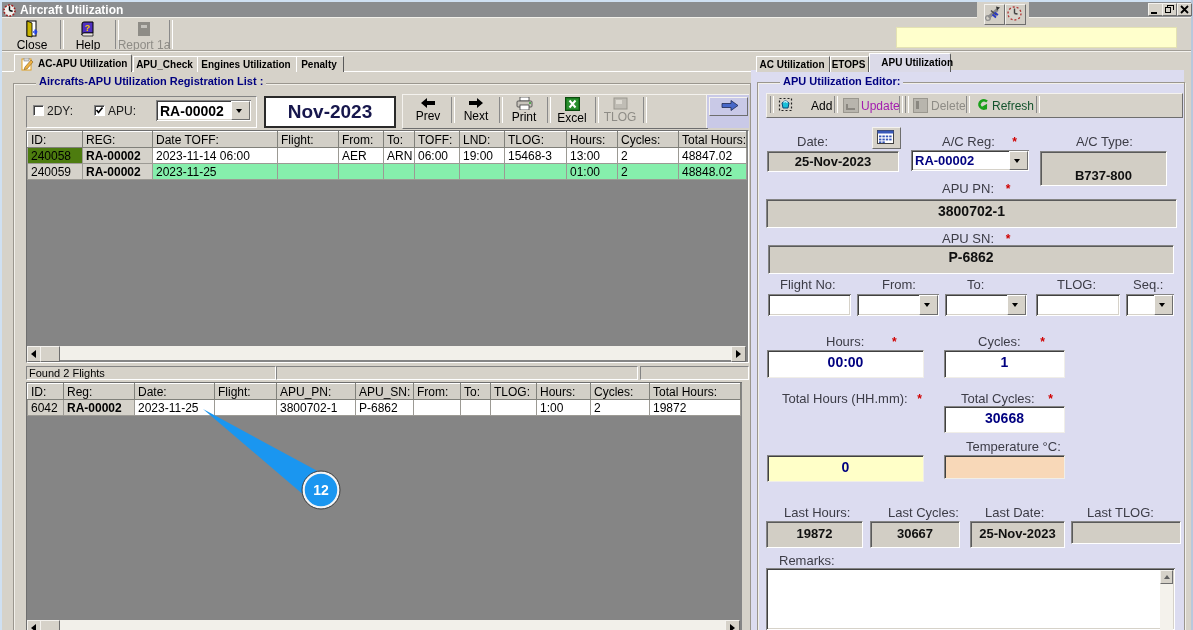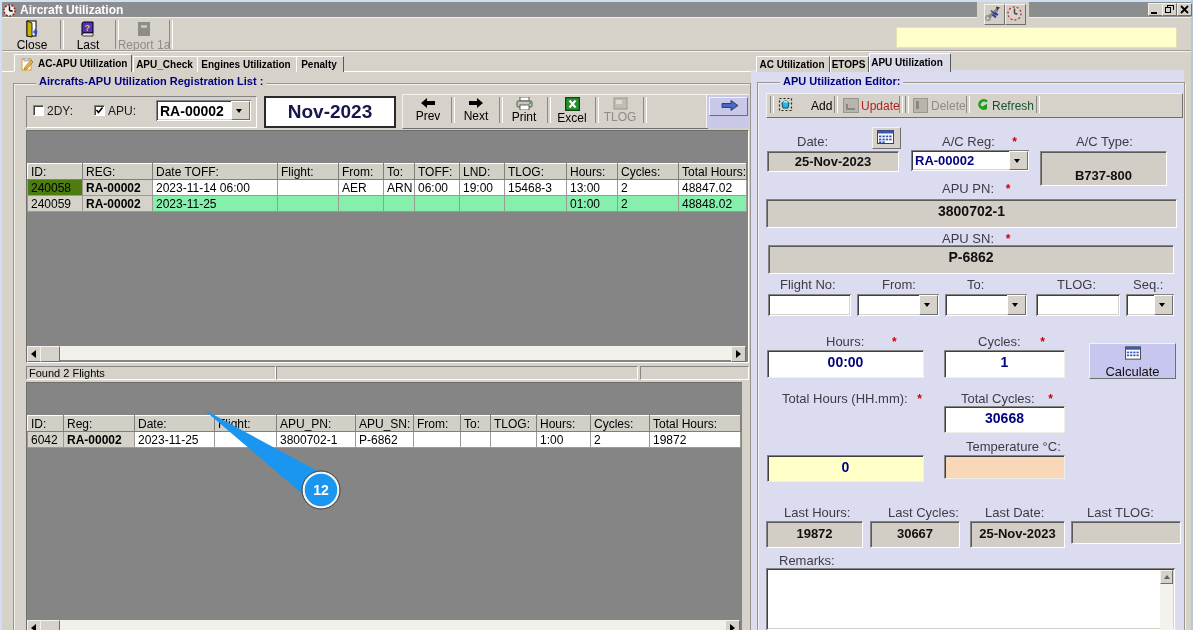--- a/index.html
+++ b/index.html
@@ -10,21 +10,21 @@
   .sunken2{box-shadow:inset 1px 1px 0 #848484, inset -1px -1px 0 #fff, inset 2px 2px 0 #404040, inset -2px -2px 0 #d6d2c9;}
   .raised{border-top:1px solid #f4f2ee;border-left:1px solid #f4f2ee;border-bottom:1px solid #6e6e6e;border-right:1px solid #6e6e6e;}
   .groupbox{border:1px solid #9a968e;box-shadow:inset 1px 1px 0 #f2f0ea, 1px 1px 0 #f2f0ea;}
   .lbl{color:#3c3c46;font-size:13px;}
   .ast{color:#d00000;font-size:12px;font-weight:bold;}
   .disp{background:#d2cec5;border-top:1px solid #848484;border-left:1px solid #848484;border-bottom:1px solid #fff;border-right:1px solid #fff;box-shadow:inset 1px 1px 0 #5a5a5a;text-align:center;font-weight:bold;color:#101010;}
   .inp{background:#fff;border-top:1px solid #848484;border-left:1px solid #848484;border-bottom:1px solid #f0eee8;border-right:1px solid #f0eee8;box-shadow:inset 1px 1px 0 #404040;text-align:center;font-weight:bold;color:#000080;}
   .ddbtn{position:absolute;right:1px;top:1px;bottom:1px;width:17px;background:#d6d2c9;border-top:1px solid #fff;border-left:1px solid #fff;border-bottom:1px solid #6e6e6e;border-right:1px solid #6e6e6e;}
   .ddbtn:after{content:"";position:absolute;left:4px;top:7px;border-left:3.5px solid transparent;border-right:3.5px solid transparent;border-top:4px solid #000;}
   .tb-sep{position:absolute;top:3px;bottom:3px;width:2px;border-left:1px solid #8a8a8a;border-right:1px solid #fff;}
-  table{border-collapse:collapse;margin-top:32px;}
+  table{border-collapse:collapse;}
   .grid{font-size:12px;color:#000;table-layout:fixed;}
   .grid td{border:1px solid #9c9a94;padding:0 1px 0 3px;height:15px;overflow:hidden;white-space:nowrap;}
   .grid .hdr td{background:#d2cfc7;border:1px solid #fff;border-right-color:#80807a;border-bottom-color:#80807a;}
   .tbtn{position:absolute;text-align:center;font-size:12px;color:#000;white-space:nowrap;}
   .tbtn .ic{display:block;margin:0 auto;}
 </style>
 </head>
 <body>
 <div id="w">
 
@@ -66,21 +66,21 @@
       <path d="M10 12 h4 m0 0 l-2.4 -2.4 m2.4 2.4 l-2.4 2.4" stroke="#2040e0" stroke-width="1.6" fill="none"></path>
     </svg>
     <span>Close</span>
   </div>
   <div class="abs tbtn" style="left:64px;top:20px;width:48px;height:30px;">
     <svg class="ic" width="18" height="18" viewBox="0 0 18 18">
       <path d="M3 4 Q3 2 5 2 L14 2 L14 13 L5 13 Q3 13 3 15 Z" fill="#5030c0" stroke="#000"></path>
       <path d="M3 15 Q3 13 5 13 L14 13 L14 16 L5 16 Q3 16 3 15 Z" fill="#e8e4de" stroke="#000" stroke-width=".7"></path>
       <text x="8.5" y="11" font-size="9" font-weight="bold" fill="#ffd000" text-anchor="middle" font-family="Liberation Sans">?</text>
     </svg>
-    <span>Last</span>
+    <span>Help</span>
   </div>
   <div class="abs tbtn" style="left:116px;top:20px;width:56px;height:30px;color:#8e8c86;">
     <svg class="ic" width="18" height="18" viewBox="0 0 18 18">
       <rect x="3" y="2" width="12" height="14" fill="#8e8c86"></rect>
       <rect x="6" y="5" width="6" height="3" fill="#c4c2bc"></rect>
     </svg>
     <span>Report 1a</span>
   </div>
 
   <div class="abs" style="left:2px;top:50px;width:1189px;height:1px;background:#a29e96;"></div>
@@ -338,40 +338,40 @@
     <circle cx="321" cy="490" r="19" fill="none" stroke="#404040" stroke-width="1"></circle>
     <text x="321" y="495" text-anchor="middle" font-size="14" font-weight="bold" fill="#fff" font-family="Liberation Sans">12</text>
   </svg>
 
   <div class="abs" style="left:751px;top:70px;width:433px;height:560px;background:#dcdcf0;"></div>
   <div class="abs" style="left:756px;top:56px;width:72px;height:15px;background:#d6d2c9;border-top:1px solid #fff;border-left:1px solid #fff;border-right:1px solid #5a5a5a;"></div>
   <div class="abs" style="left:756px;top:59px;width:72px;text-align:center;font-size:10px;font-weight:bold;">AC Utilization</div>
   <div class="abs" style="left:830px;top:56px;width:37px;height:15px;background:#d6d2c9;border-top:1px solid #fff;border-left:1px solid #fff;border-right:1px solid #5a5a5a;"></div>
   <div class="abs" style="left:830px;top:59px;width:37px;text-align:center;font-size:10px;font-weight:bold;">ETOPS</div>
   <div class="abs" style="left:869px;top:53px;width:80px;height:18px;background:#dbdae8;border-top:1px solid #fff;border-left:1px solid #fff;border-right:1px solid #5a5a5a;border-top-right-radius:2px;z-index:3;"></div>
-  <div class="abs" style="left:869px;top:57px;width:76px;text-align:center;font-size:10px;font-weight:bold;z-index:4;">APU Utilization</div>
+  <div class="abs" style="left:869px;top:57px;width:84px;text-align:right;font-size:10px;font-weight:bold;z-index:4;">APU Utilization</div>
 
   <div class="abs groupbox" style="left:757px;top:82px;width:426px;height:548px;border-bottom:none;"></div>
   <div class="abs" style="left:780px;top:75px;background:#dcdcf0;padding:0 3px;font-size:11px;font-weight:bold;color:#000080;z-index:2;">APU Utilization Editor:</div>
 
   <div class="abs raised" style="left:766px;top:93px;width:415px;height:23px;background:#d6d2c9;"></div>
   <div class="abs tb-sep" style="left:770px;top:96px;height:17px;"></div>
   <div class="abs" style="left:778px;top:97px;width:15px;height:15px;">
     <svg width="15" height="15" viewBox="0 0 15 15">
       <rect x="1.5" y="1.5" width="12" height="12" fill="none" stroke="#202020" stroke-width="1.2" stroke-dasharray="2 2"></rect>
       <path d="M7.5 3.5 L11 6 L10 11 L5 11 L4 6 Z" fill="#18c0d8" stroke="#064a7a" stroke-width="1"></path>
       <path d="M5.5 5.5 L7.5 4.2 L9.5 5.8" fill="none" stroke="#c8f4fa" stroke-width="1.2"></path>
     </svg>
   </div>
   <div class="abs" style="left:811px;top:99px;font-size:12px;">Add</div>
   <div class="abs tb-sep" style="left:834px;top:96px;height:17px;"></div>
   <div class="abs" style="left:843px;top:98px;width:14px;height:13px;background:#b8b5ad;border:1px solid #9a978f;">
       <div class="abs" style="left:2px;bottom:2px;width:7px;height:4px;border-left:2px solid #8a8780;border-bottom:2px solid #8a8780;"></div>
     </div>
-  <div class="abs" style="left:861px;top:99px;font-size:12px;color:#b91c1c;">Update</div>
+  <div class="abs" style="left:861px;top:99px;font-size:12px;color:#a21caf;">Update</div>
   <div class="abs tb-sep" style="left:899px;top:96px;height:17px;"></div>
   <div class="abs tb-sep" style="left:905px;top:96px;height:17px;"></div>
   <div class="abs" style="left:913px;top:98px;width:13px;height:13px;background:#b8b5ad;border:1px solid #9a978f;">
       <div class="abs" style="left:2px;top:2px;width:3px;height:8px;background:#8a8780;"></div>
     </div>
   <div class="abs" style="left:931px;top:99px;font-size:12px;color:#8e8c86;">Delete</div>
   <div class="abs tb-sep" style="left:966px;top:96px;height:17px;"></div>
   <div class="abs" style="left:974px;top:97px;width:16px;height:15px;">
     <svg width="16" height="15" viewBox="0 0 16 15">
       <path d="M13 4.5 a4.5 4 0 1 0 -1 6.5" fill="none" stroke="#1aa01a" stroke-width="2.6"></path>
@@ -431,37 +431,20 @@
     </div>
   <div class="abs sunken2" style="left:1036px;top:294px;width:84px;height:22px;background:#fff;"></div>
   <div class="abs sunken2" style="left:1126px;top:294px;width:48px;height:22px;background:#fff;">
       <div class="ddbtn"></div>
     </div>
 
   <div class="abs lbl" style="left:826px;top:334px;text-align:center;">Hours: <span class="ast" style="margin-left:24px;">*</span></div>
   <div class="abs lbl" style="left:978px;top:334px;">Cycles: <span class="ast" style="margin-left:16px;">*</span></div>
   <div class="abs inp" style="left:767px;top:350px;width:155px;height:23px;font-size:14px;padding-top:3px;">00:00</div>
   <div class="abs inp" style="left:944px;top:350px;width:119px;height:23px;font-size:14px;padding-top:3px;">1</div>
-  <div class="abs raised" style="left:1089px;top:343px;width:85px;height:34px;background:#c6c6ee;text-align:center;">
-    <svg width="16" height="14" viewBox="0 0 17 14" style="margin-top:2px;">
-      <rect x="0.5" y="0.5" width="16" height="13" fill="#fff" stroke="#404040"></rect>
-      <rect x="0.5" y="0.5" width="16" height="3" fill="#3858b8"></rect>
-      <g fill="#3858b8">
-          <rect x="2" y="5.5" width="2.4" height="1.8"></rect>
-          <rect x="5.4" y="5.5" width="2.4" height="1.8"></rect>
-          <rect x="8.8" y="5.5" width="2.4" height="1.8"></rect>
-          <rect x="12.2" y="5.5" width="2.4" height="1.8"></rect>
-          <rect x="2" y="8.6" width="2.4" height="1.8"></rect>
-          <rect x="5.4" y="8.6" width="2.4" height="1.8"></rect>
-          <rect x="8.8" y="8.6" width="2.4" height="1.8"></rect>
-          <rect x="12.2" y="8.6" width="2.4" height="1.8"></rect>
-        </g>
-    </svg>
-    <div style="font-size:13px;color:#101010;margin-top:0px;">Calculate</div>
-  </div>
 
   <div class="abs lbl" style="left:782px;top:391px;">Total Hours (HH.mm): <span class="ast" style="margin-left:6px;">*</span></div>
   <div class="abs lbl" style="left:961px;top:391px;">Total Cycles: <span class="ast" style="margin-left:10px;">*</span></div>
   <div class="abs inp" style="left:944px;top:406px;width:119px;height:22px;font-size:14px;padding-top:3px;">30668</div>
   <div class="abs lbl" style="left:785px;top:439px;margin-top:25px;">Total Hours (Decim):</div>
   <div class="abs lbl" style="left:966px;top:439px;">Temperature °C:</div>
   <div class="abs inp" style="left:767px;top:455px;width:155px;height:22px;font-size:14px;padding-top:3px;background:#ffffc8;">0</div>
   <div class="abs inp" style="left:944px;top:455px;width:119px;height:22px;background:#f8d8b8;"></div>
 
   <div class="abs lbl" style="left:784px;top:505px;">Last Hours:</div>

